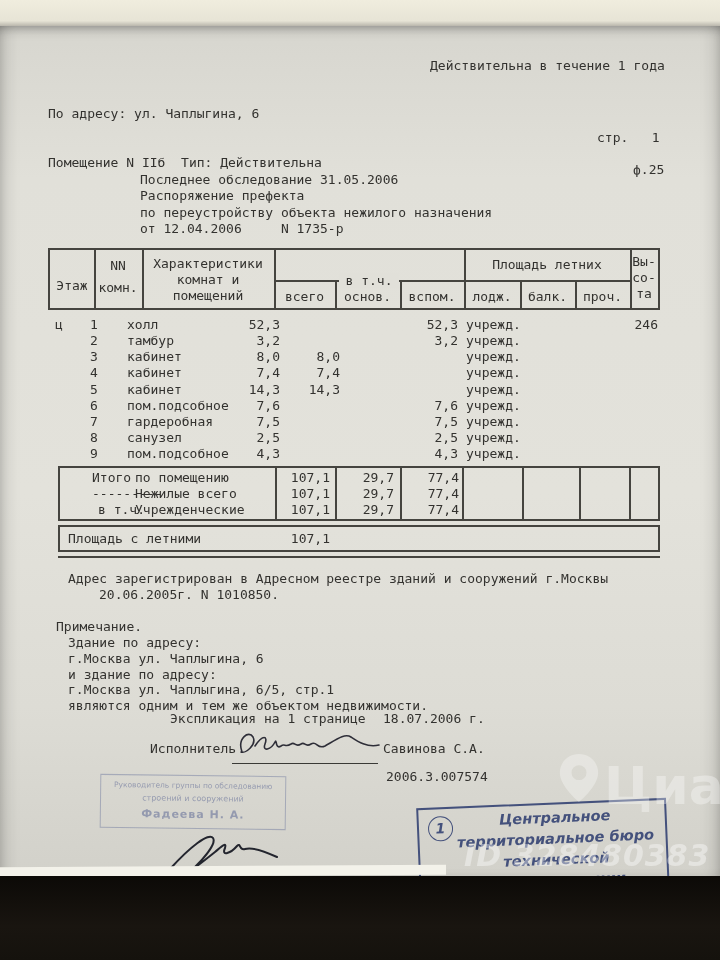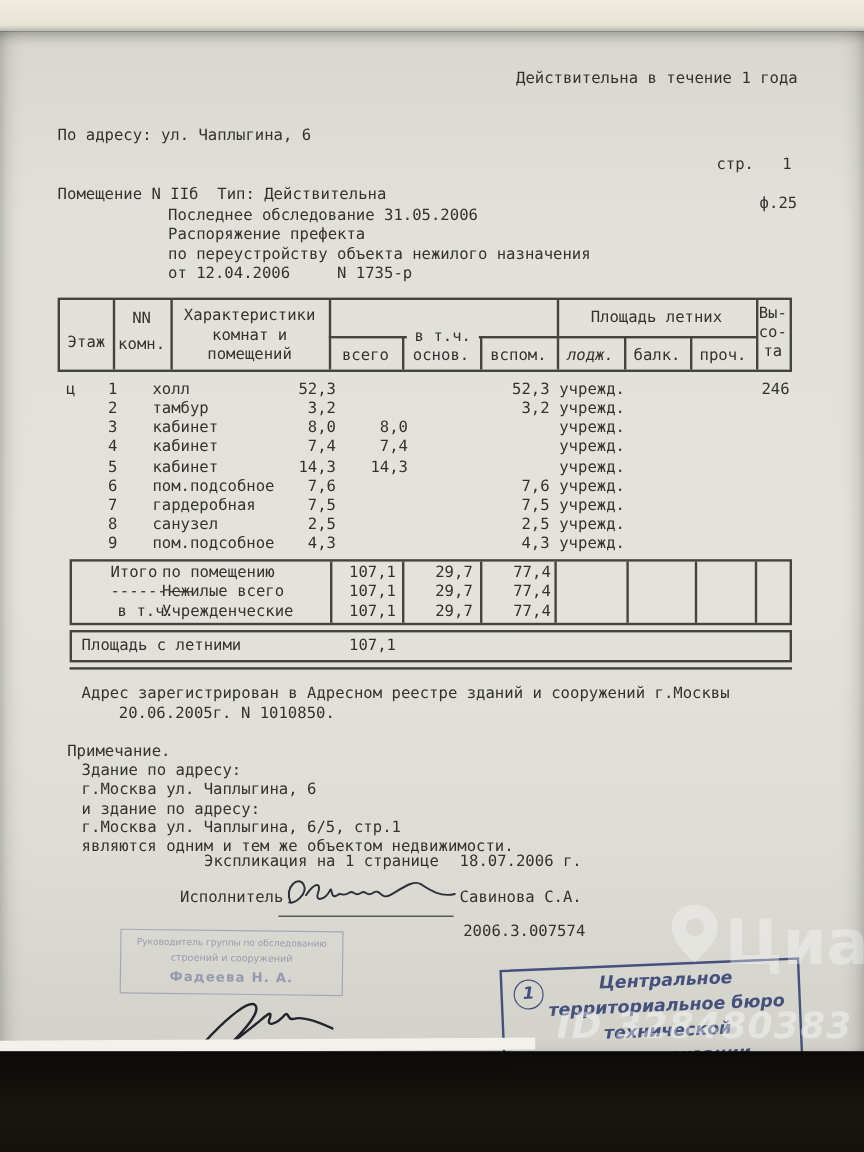--- a/index.html
+++ b/index.html
@@ -92,21 +92,21 @@
       <div class="cellhdr" style="left:44px;top:8px;width:48px;">NN</div>
       <div class="cellhdr" style="left:44px;top:30px;width:48px;">комн.</div>
       <div class="cellhdr" style="left:92px;top:6px;width:132px;">Характеристики</div>
       <div class="cellhdr" style="left:92px;top:22px;width:132px;">комнат и</div>
       <div class="cellhdr" style="left:92px;top:38px;width:132px;">помещений</div>
       <div class="cellhdr" style="left:289px;top:23px;width:60px;background:#e1e0d9;">в т.ч.</div>
       <div class="cellhdr" style="left:224px;top:39px;width:61px;">всего</div>
       <div class="cellhdr" style="left:285px;top:39px;width:65px;">основ.</div>
       <div class="cellhdr" style="left:350px;top:39px;width:64px;">вспом.</div>
       <div class="cellhdr" style="left:414px;top:7px;width:166px;">Площадь летних</div>
-      <div class="cellhdr" style="left:414px;top:39px;width:56px;font-style:italic;">лодж.</div>
+      <div class="cellhdr" style="left:414px;top:39px;width:56px;">лодж.</div>
       <div class="cellhdr" style="left:470px;top:39px;width:55px;">балк.</div>
       <div class="cellhdr" style="left:525px;top:39px;width:55px;">проч.</div>
       <div class="cellhdr" style="left:580px;top:4px;width:28px;">Вы-</div>
       <div class="cellhdr" style="left:580px;top:20px;width:28px;">со-</div>
       <div class="cellhdr" style="left:580px;top:36px;width:28px;">та</div>
     </div>
 
     <div class="row" style="top:291px;">
       <span class="c-floor">ц</span>
       <span class="c-num">1</span>

